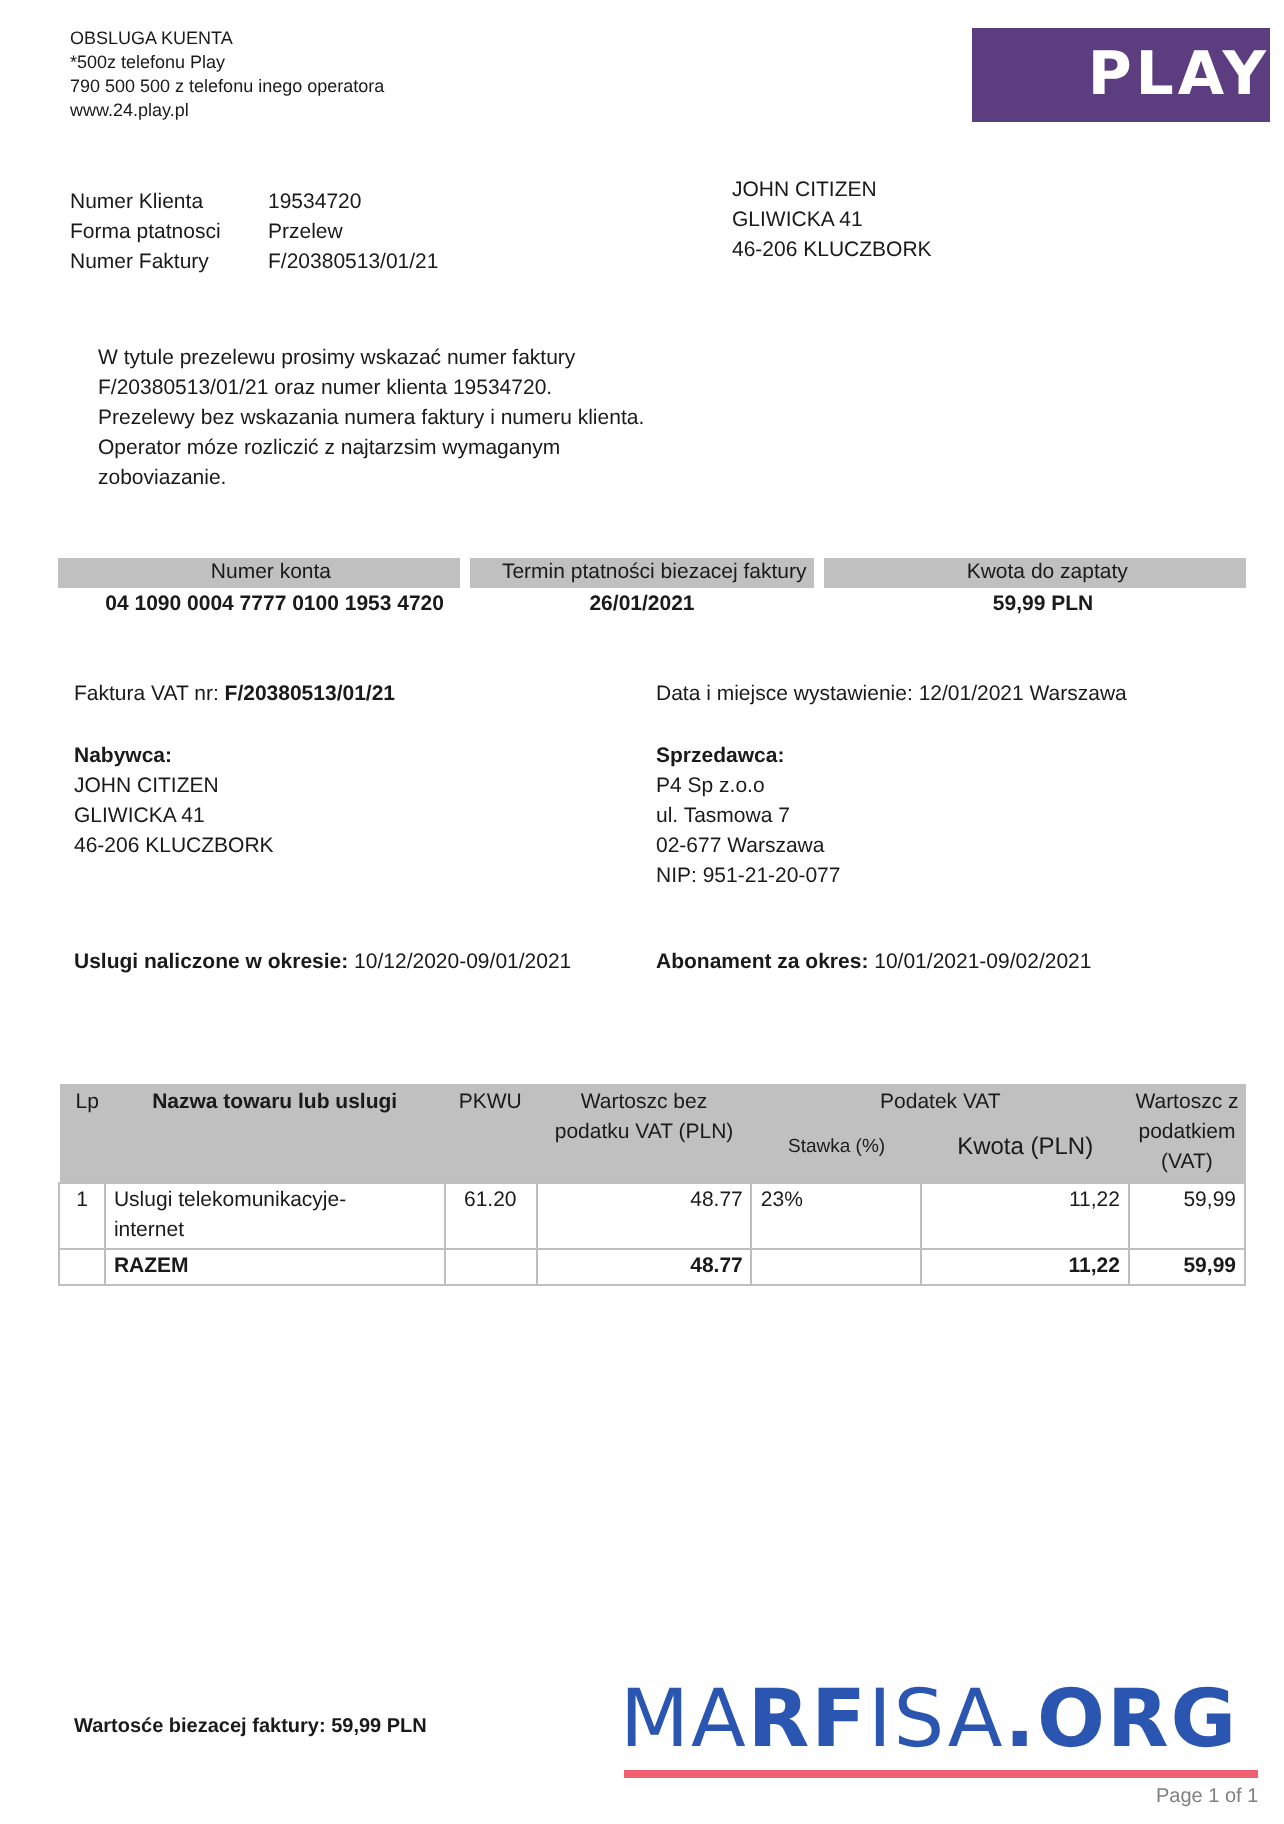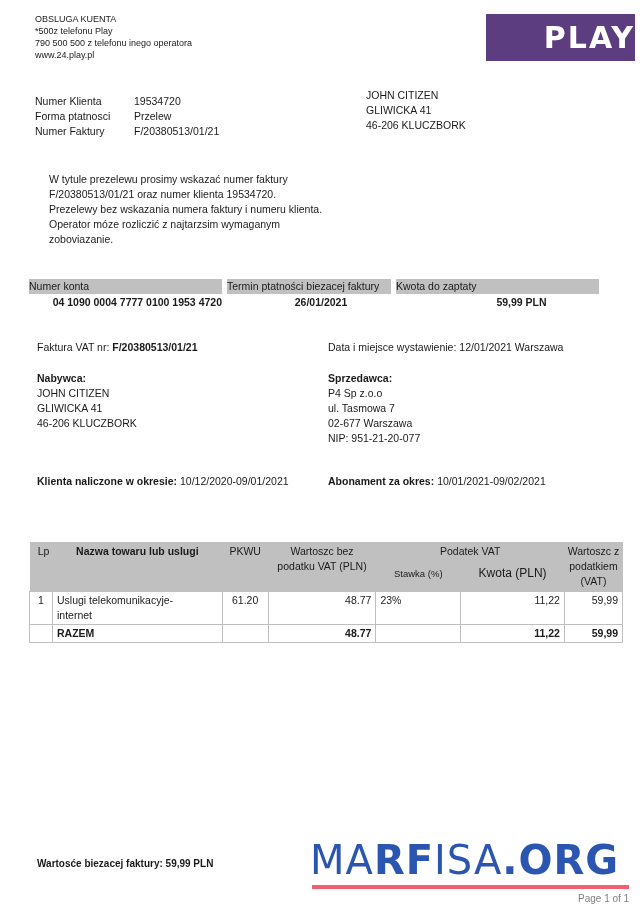--- a/index.html
+++ b/index.html
@@ -15,21 +15,21 @@
       display: flex; align-items: center; justify-content: flex-end; margin-left: 42px;
     }
     .logo span { color: #fff; font-weight: bold; font-size: 30px; letter-spacing: 2px; font-family: "DejaVu Sans", sans-serif; }
     .kv { left: 35px; top: 94px; font-size: 10.5px; }
     .kv .row { display: flex; line-height: 15px; }
     .kv .k { width: 99px; }
     .recip { left: 366px; top: 88px; line-height: 15px; }
     .para { left: 35px; top: 172px; line-height: 15px; width: 300px; margin-left: 14px; }
     .paybar { left: 29px; top: 279px; width: 594px; }
     .paybar .heads { display: flex; height: 15px; }
-    .paybar .h { background: #c0c0c0; line-height: 15px; font-size: 10.5px; }
+    .paybar .h { background: #c0c0c0; text-align: center; line-height: 15px; font-size: 10.5px; padding-left: 12px; }
     .paybar .gap { width: 5px; background: #fff; }
     .paybar .vals { display: flex; font-weight: bold; line-height: 16px; font-size: 10.5px; }
     .paybar .v { text-align: center; }
     .b { font-weight: bold; }
     .tbl { position: absolute; left: 29px; top: 542px; width: 594px; border-collapse: collapse; font-size: 10.5px; }
     .tbl th { background: #c0c0c0; font-weight: normal; vertical-align: top; padding: 2px 3px; line-height: 15px; }
     .tbl td { border: 1px solid #bfbfbf; padding: 1px 4px; line-height: 15px; vertical-align: top; }
     .r { text-align: right; }
     .c { text-align: center; }
     .marfisa {
@@ -118,21 +118,21 @@
 
 <div class="abs" style="left:328px;top:371px;line-height:15px">
   <div class="b">Sprzedawca:</div>
   <div>P4 Sp z.o.o</div>
   <div>ul. Tasmowa 7</div>
   <div>02-677 Warszawa</div>
   <div>NIP: 951-21-20-077</div>
 </div>
 
 <div class="abs line" style="left:37px;top:475px">
-  <span class="b">Klienta naliczone w okresie:</span>
+  <span class="b">Uslugi naliczone w okresie:</span>
   <span>10/12/2020-09/01/2021</span>
 </div>
 <div class="abs line" style="left:328px;top:475px">
   <span class="b">Abonament za okres:</span>
   <span>10/01/2021-09/02/2021</span>
 </div>
 
 <table class="tbl">
   <colgroup>
     <col style="width:23px">

